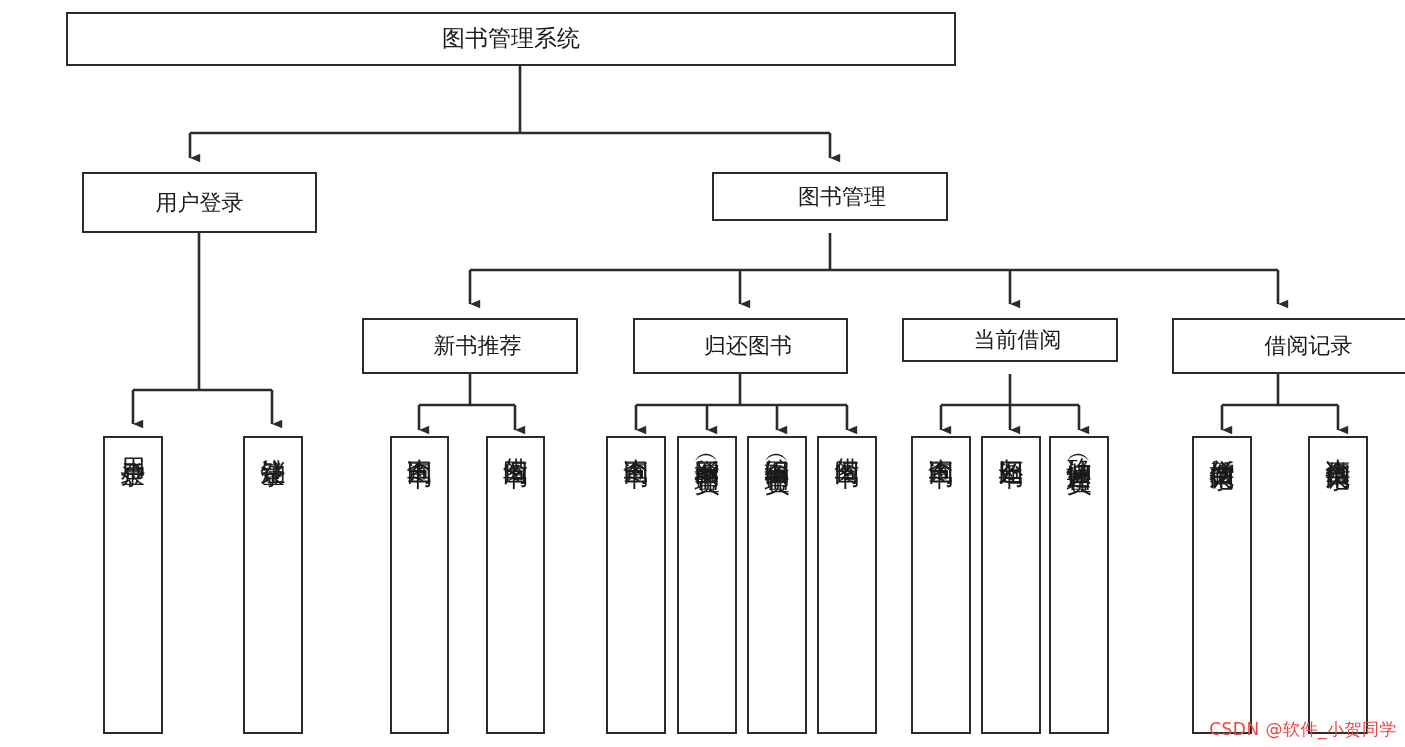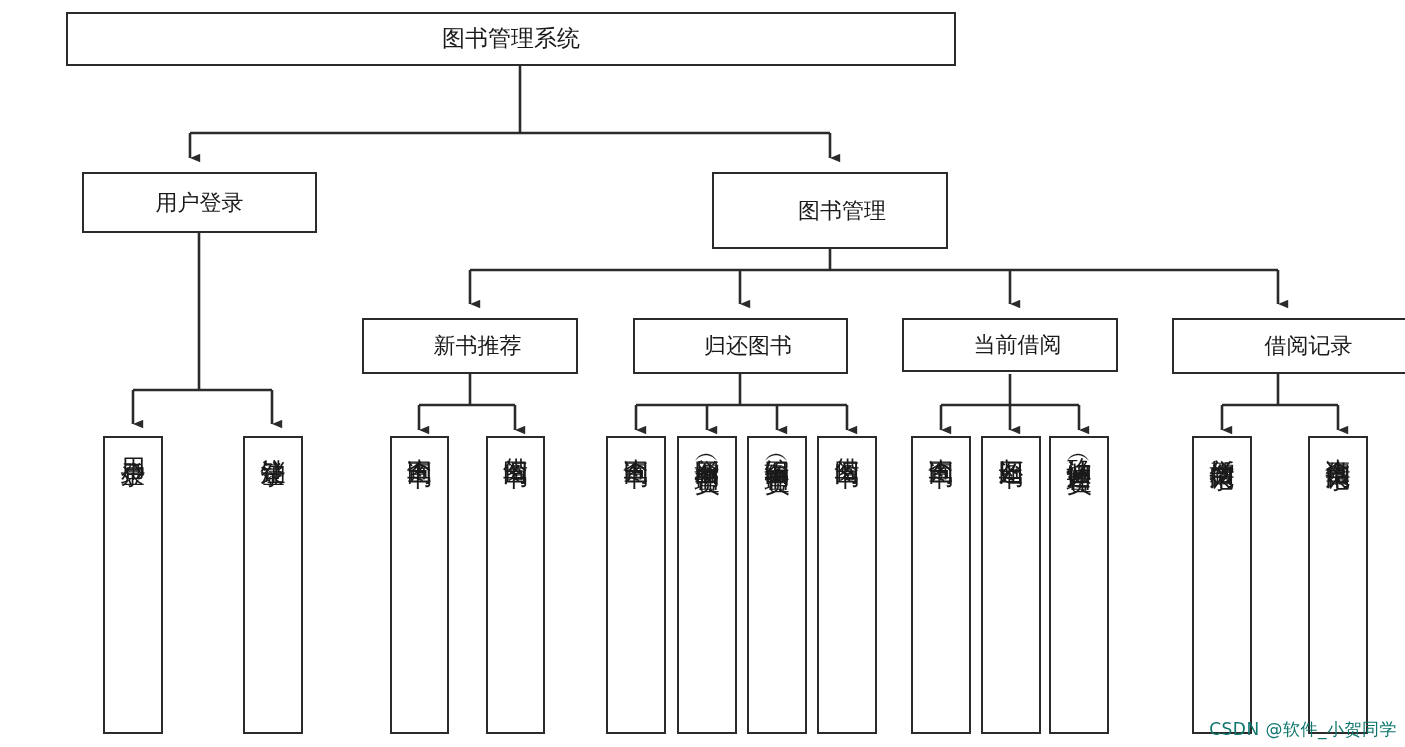--- a/index.html
+++ b/index.html
@@ -57,21 +57,21 @@
     font-size: 25px;
     letter-spacing: 2px;
     line-height: 1;
     white-space: nowrap;
   }
   .watermark {
     position: absolute;
     right: 8px;
     bottom: 6px;
     font-size: 17px;
-    color: #0f766e;
+    color: #ef4444;
     font-family: "DejaVu Sans", "Liberation Sans", sans-serif;
     letter-spacing: 0.5px;
     pointer-events: none;
     user-select: none;
   }
 </style>
 </head>
 <body>
 
 <div id="diagram-root">
@@ -126,31 +126,31 @@
     </g>
   </svg>
 
   <div class="node-box node-root" style="left:18px; top:12px; width:890px; height:54px;margin-left:48px;">
     <span class="node-label">图书管理系统</span>
   </div>
 
   <div class="node-box node-l2" style="left:82px; top:172px; width:235px; height:61px;">
     <span class="node-label">用户登录</span>
   </div>
-  <div class="node-box node-l2" style="left:712px; top:172px; width:236px; height:77px;padding-left:24px;">
+  <div class="node-box node-l2" style="left:712px; top:172px; width:236px; height:49px;padding-left:24px;">
     <span class="node-label">图书管理</span>
   </div>
 
   <div class="node-box node-l3" style="left:362px; top:318px; width:216px; height:56px;">
     <span class="node-label">新书推荐</span>
   </div>
   <div class="node-box node-l3" style="left:633px; top:318px; width:215px; height:56px;">
     <span class="node-label">归还图书</span>
   </div>
-  <div class="node-box node-l3" style="left:902px; top:318px; width:216px; height:54px;">
+  <div class="node-box node-l3" style="left:902px; top:318px; width:216px; height:44px;">
     <span class="node-label">当前借阅</span>
   </div>
   <div class="node-box node-l3" style="left:1172px; top:318px; width:258px; height:56px;">
     <span class="node-label">借阅记录</span>
   </div>
 
   <div class="node-box node-leaf" style="left:103px; top:436px; width:60px; height:298px;">
     <span class="node-label">用户登录</span>
   </div>
   <div class="node-box node-leaf" style="left:243px; top:436px; width:60px; height:298px;">

